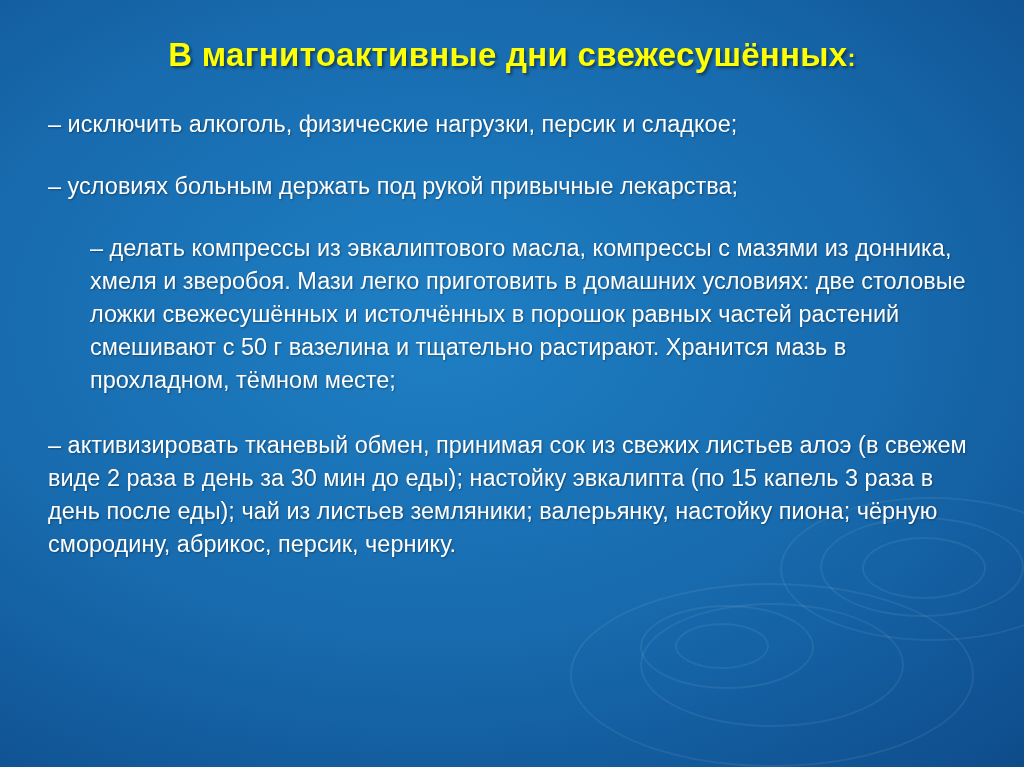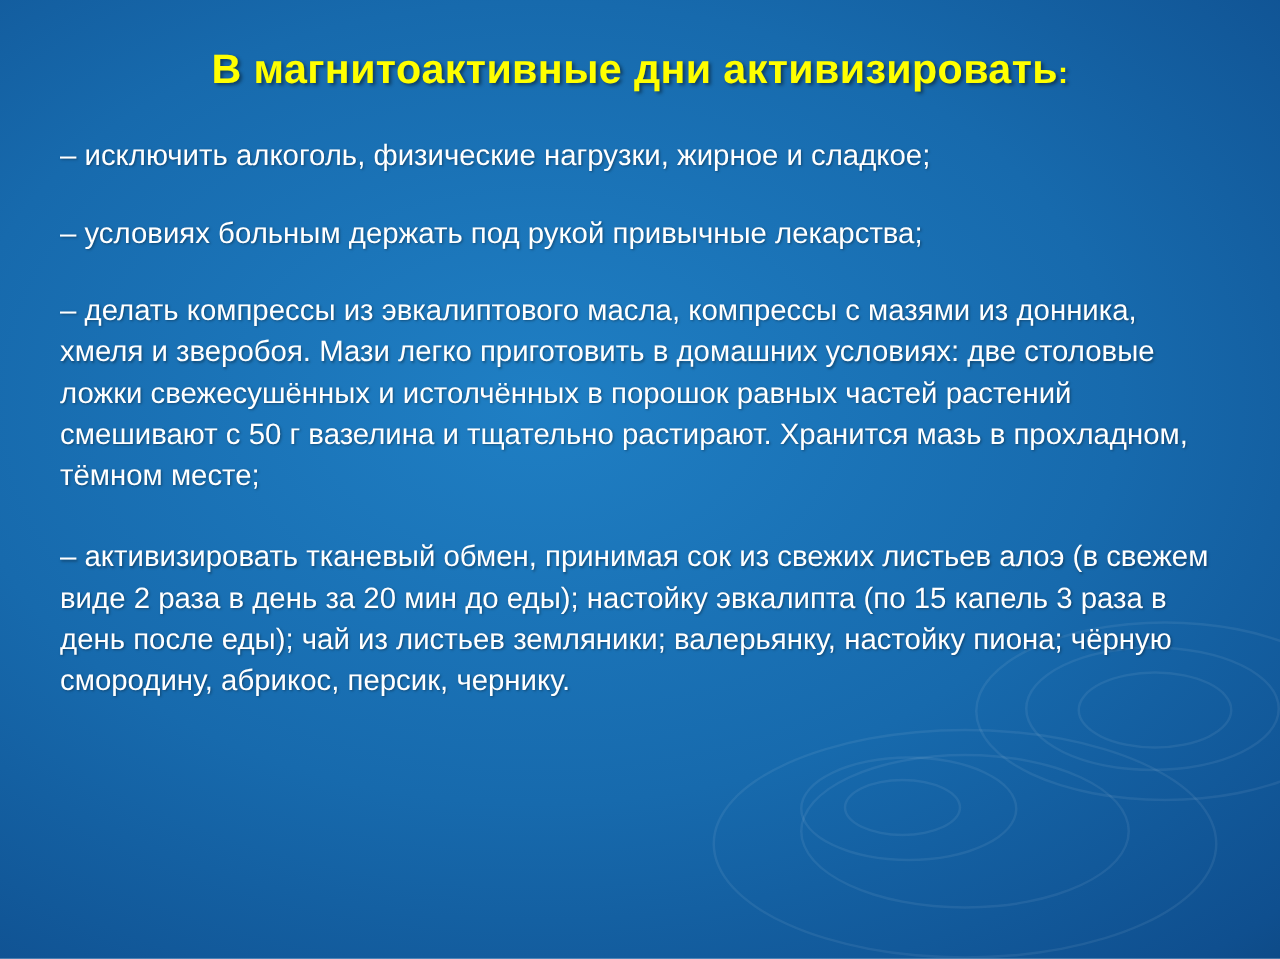--- a/index.html
+++ b/index.html
@@ -63,41 +63,41 @@
   .para {
     color: #ffffff;
     font-size: 23.5px;
     line-height: 33px;
     margin-bottom: 25px;
     text-shadow: 1px 1px 2px rgba(0,0,0,0.35);
     white-space: pre-wrap;
   }
   .para.p1 { margin-bottom: 29px; }
   .para.p2 { margin-bottom: 29px; }
-  .para.p3 { margin-bottom: 32px; }
+  .para.p3 { margin-bottom: 32px; margin-left: 42px; }
   .para.p4 { margin-bottom: 0; }
 </style>
 </head>
 <body>
 
 <div id="slide">
 
   <div class="ripple r1"></div>
   <div class="ripple r2"></div>
   <div class="ripple r3"></div>
   <div class="ripple r4"></div>
   <div class="ripple r5"></div>
   <div class="ripple r6"></div>
   <div class="ripple r7"></div>
 
   <div class="content">
 
-    <div class="title"><span>В магнитоактивные дни активизировать</span><span class="colon">:</span></div>
+    <div class="title"><span>В магнитоактивные дни свежесушённых</span><span class="colon">:</span></div>
 
     <div class="body">
-      <div class="para p1">– исключить алкоголь, физические нагрузки, жирное и сладкое;</div>
+      <div class="para p1">– исключить алкоголь, физические нагрузки, персик и сладкое;</div>
       <div class="para p2">– условиях больным держать под рукой привычные лекарства;</div>
       <div class="para p3">– делать компрессы из эвкалиптового масла, компрессы с мазями из донника, хмеля и зверобоя. Мази легко приготовить в домашних условиях: две столовые ложки свежесушённых и истолчённых в порошок равных частей растений смешивают с 50 г вазелина и тщательно растирают. Хранится мазь в прохладном, тёмном месте;</div>
-      <div class="para p4">– активизировать тканевый обмен, принимая сок из свежих листьев алоэ (в свежем виде 2 раза в день за 20 мин до еды); настойку эвкалипта (по 15 капель 3 раза в день после еды); чай из листьев земляники; валерьянку, настойку пиона; чёрную смородину, абрикос, персик, чернику.</div>
+      <div class="para p4">– активизировать тканевый обмен, принимая сок из свежих листьев алоэ (в свежем виде 2 раза в день за 30 мин до еды); настойку эвкалипта (по 15 капель 3 раза в день после еды); чай из листьев земляники; валерьянку, настойку пиона; чёрную смородину, абрикос, персик, чернику.</div>
     </div>
 
   </div>
 </div>
 
 </body></html>

